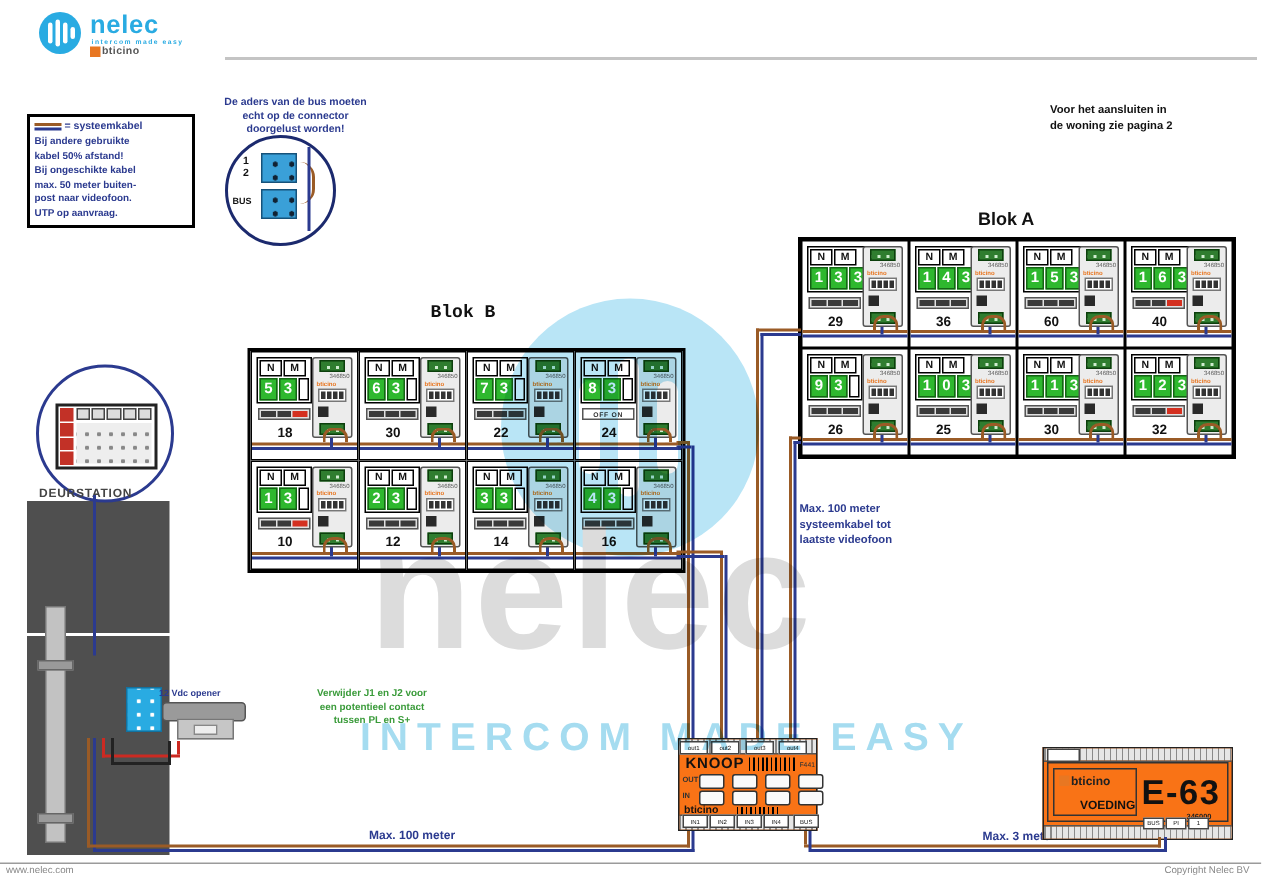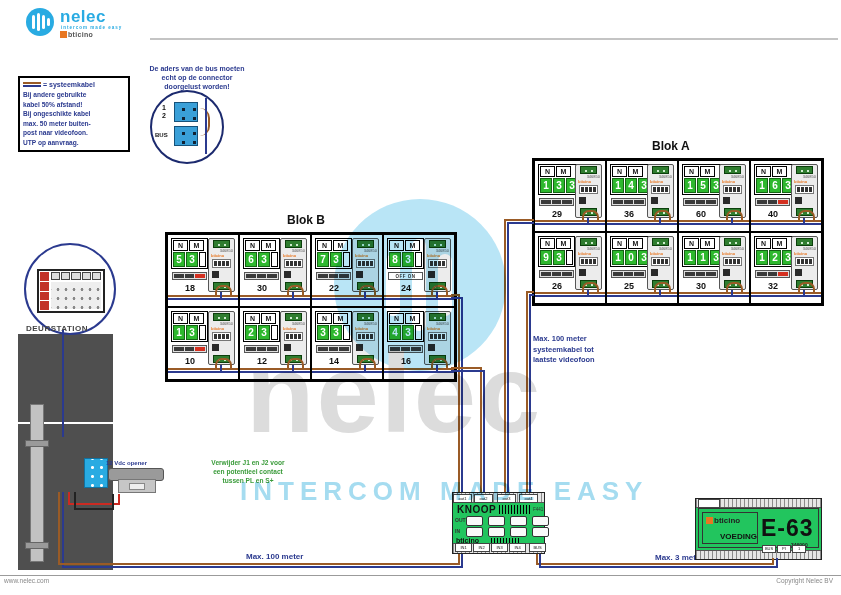--- a/index.html
+++ b/index.html
@@ -109,21 +109,21 @@
   .slotbar{position:absolute;left:30px;bottom:5px;width:30px;height:6px;background:#555;border:1px solid #333;}
   .handle{position:absolute;left:6px;top:44px;width:22px;height:12px;background:#ababab;border:1px solid #666;border-radius:3px;}
   .hstem{position:absolute;left:13px;top:56px;width:7px;height:13px;background:#ababab;border:1px solid #666;}
   .inner-rect{position:absolute;left:36px;right:4px;top:30px;bottom:4px;background:#767676;border:1px solid #333;}
   .opener-label{position:absolute;left:106px;top:460px;font-weight:bold;font-size:6px;z-index:3;}
   .opener-body{position:absolute;left:108px;top:468px;width:54px;height:11px;background:#9a9a9a;border:1px solid #555;border-radius:3px;z-index:3;}
   .opener-plate{position:absolute;left:118px;top:479px;width:36px;height:12px;background:#c6c6c6;border:1px solid #777;z-index:3;}
   .opener-plate i{position:absolute;left:10px;top:3px;width:14px;height:5px;background:#eee;border:1px solid #888;}
 
   
-  .device{position:absolute;background:#22c55e;border:1.5px solid #222;z-index:3;box-sizing:border-box;}
+  .device{position:absolute;background:#f97316;border:1.5px solid #222;z-index:3;box-sizing:border-box;}
   .teeth{position:absolute;left:0;right:0;height:9px;background:repeating-linear-gradient(90deg,#8a8a8a 0 1px,#e6e6e6 1px 4px);border-bottom:1px solid #555;}
   .teeth.bot{bottom:0;border-bottom:none;border-top:1px solid #555;}
   .portlab{position:absolute;height:7px;background:#fff;border:1px solid #444;font-size:4px;line-height:7px;text-align:center;z-index:2;}
   .kn-title{position:absolute;left:4px;top:11px;font-weight:bold;font-size:10px;letter-spacing:.5px;}
   .barcode{position:absolute;background:repeating-linear-gradient(90deg,#000 0 1px,transparent 1px 3px);}
   .kn-ref{position:absolute;font-size:4.5px;color:#333;}
   .kn-rowlab{position:absolute;font-size:5px;font-weight:bold;color:#333;}
   .kn-row{position:absolute;display:flex;gap:5px;}
   .kn-conn{width:15px;height:8px;border:1px solid #333;border-radius:2px;background:#fafafa;}
   .kn-brand{position:absolute;font-weight:bold;font-size:7px;color:#111;}
@@ -188,20 +188,22 @@
 doorgelust worden!</div>
   <div class="conn-circle">
     <span class="cc-lab" style="left:10px;top:12px;font-size:7px;">1</span>
     <span class="cc-lab" style="left:10px;top:20px;font-size:7px;">2</span>
     <span class="cc-lab" style="left:3px;top:40px;font-size:6px;">BUS</span>
     <span class="cc-block" style="left:22px;top:10px;"></span>
     <span class="cc-block" style="left:22px;top:34px;"></span>
     <span class="cc-brown" style="left:44px;top:16px;height:28px;"></span>
     <span class="cc-blue" style="left:53px;top:6px;height:56px;"></span>
   </div>
+  <div class="page2-note pre">Voor het aansluiten in
+de woning zie pagina 2</div>
 
   <div class="block-title" style="left:652px;top:139px;">Blok A</div>
   <div class="block-grid" style="left:532px;top:158px;width:288px;height:144px;">
   <div class="unit">
     <div class="addr">
       <div class="nm-row">
         <span class="nm-box n-label">N</span>
         <span class="nm-box m-label">M</span>
       </div>
       <div class="digit-row">
@@ -494,21 +496,21 @@
           </span>
       <span class="mod-sq"></span>
       <span class="term term-bottom"></span>
     </div>
     <span class="bus bus-bn"></span>
     <span class="bus bus-bl"></span>
     <span class="loop"></span>
     <span class="stub-bl"></span>
   </div>
 </div>
-  <div class="block-title" style="left:287px;top:213px;">Blok B</div>
+  <div class="block-title" style="left:287px;top:201px;font-family:Liberation Mono, monospace;">Blok B</div>
   <div class="block-grid" style="left:165px;top:232px;width:288px;height:146px;">
   <div class="unit">
     <div class="addr">
       <div class="nm-row">
         <span class="nm-box n-label">N</span>
         <span class="nm-box m-label">M</span>
       </div>
       <div class="digit-row">
             <span class="digit">5</span>
             <span class="digit">3</span>

